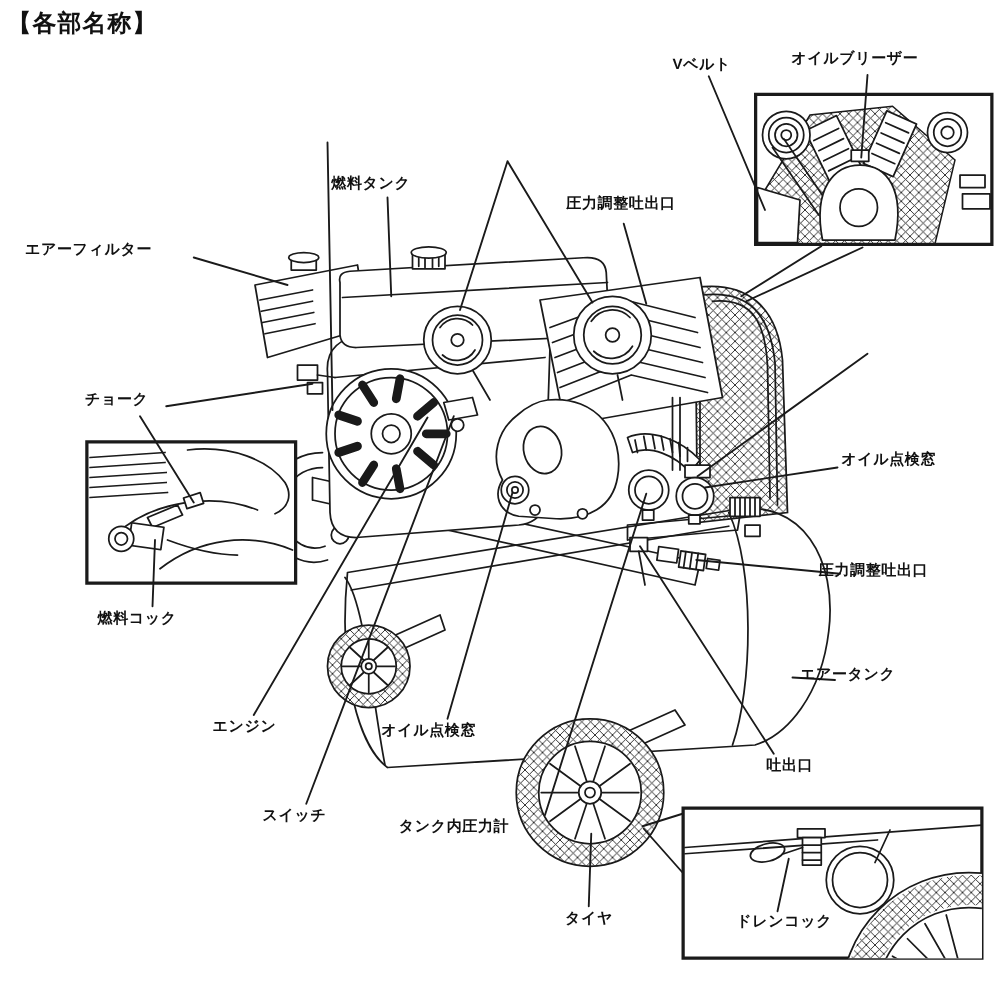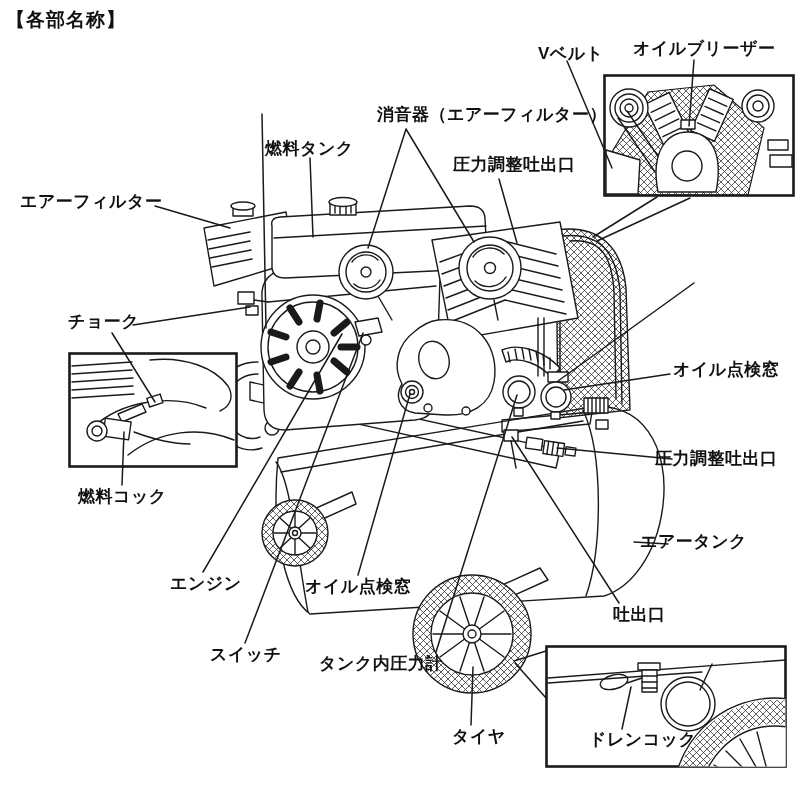--- a/index.html
+++ b/index.html
@@ -1,19 +1,19 @@
 <!DOCTYPE html>
 <html><head>
 <meta charset="utf-8">
 <style>
   html,body{margin:0;padding:0;background:#ffffff;}
   #stage{position:relative;width:800px;height:785px;background:#ffffff;overflow:hidden;
          font-family:"Liberation Sans","DejaVu Sans",sans-serif;}
   #art{position:absolute;left:0;top:0;}
-  .lbl{position:absolute;font-weight:bold;font-size:17px;line-height:1.1;color:#111111;
+  .lbl{position:absolute;font-weight:bold;font-size:12px;line-height:1.1;color:#111111;
        white-space:nowrap;letter-spacing:.5px;}
   .title{font-size:19px;letter-spacing:1px;}
   .s{fill:none;stroke:#1a1a1a;stroke-width:1.4;stroke-linecap:round;stroke-linejoin:round;}
   .w{fill:#ffffff;stroke:#1a1a1a;stroke-width:1.4;stroke-linejoin:round;}
   .lead{fill:none;stroke:#1a1a1a;stroke-width:1.5;stroke-linecap:round;}
   .box{fill:#ffffff;stroke:#1a1a1a;stroke-width:2.6;}
 </style>
 </head>
 <body>
 
@@ -240,21 +240,20 @@
       <path class="lead" d="M 619 603 L 512 437"></path>
       <path class="lead" d="M 245 643 L 363 333"></path>
       <path class="lead" d="M 436 652 L 517 395"></path>
       <path class="lead" d="M 471 725 L 473 667"></path>
       <path class="lead" d="M 622 729 L 631 687"></path>
     </g>
   </svg>
 
   <div class="lbl title" style="left:6px;top:10px">【各部名称】</div>
   <div class="lbl" style="left:265px;top:140px">燃料タンク</div>
-  <div class="lbl" style="left:377px;top:106px">消音器（エアーフィルター）</div>
   <div class="lbl" style="left:453px;top:156px">圧力調整吐出口</div>
   <div class="lbl" style="left:538px;top:45px">Vベルト</div>
   <div class="lbl" style="left:633px;top:40px">オイルブリーザー</div>
   <div class="lbl" style="left:20px;top:193px">エアーフィルター</div>
   <div class="lbl" style="left:68px;top:313px">チョーク</div>
   <div class="lbl" style="left:673px;top:361px">オイル点検窓</div>
   <div class="lbl" style="left:655px;top:450px">圧力調整吐出口</div>
   <div class="lbl" style="left:78px;top:488px">燃料コック</div>
   <div class="lbl" style="left:640px;top:533px">エアータンク</div>
   <div class="lbl" style="left:170px;top:575px">エンジン</div>

